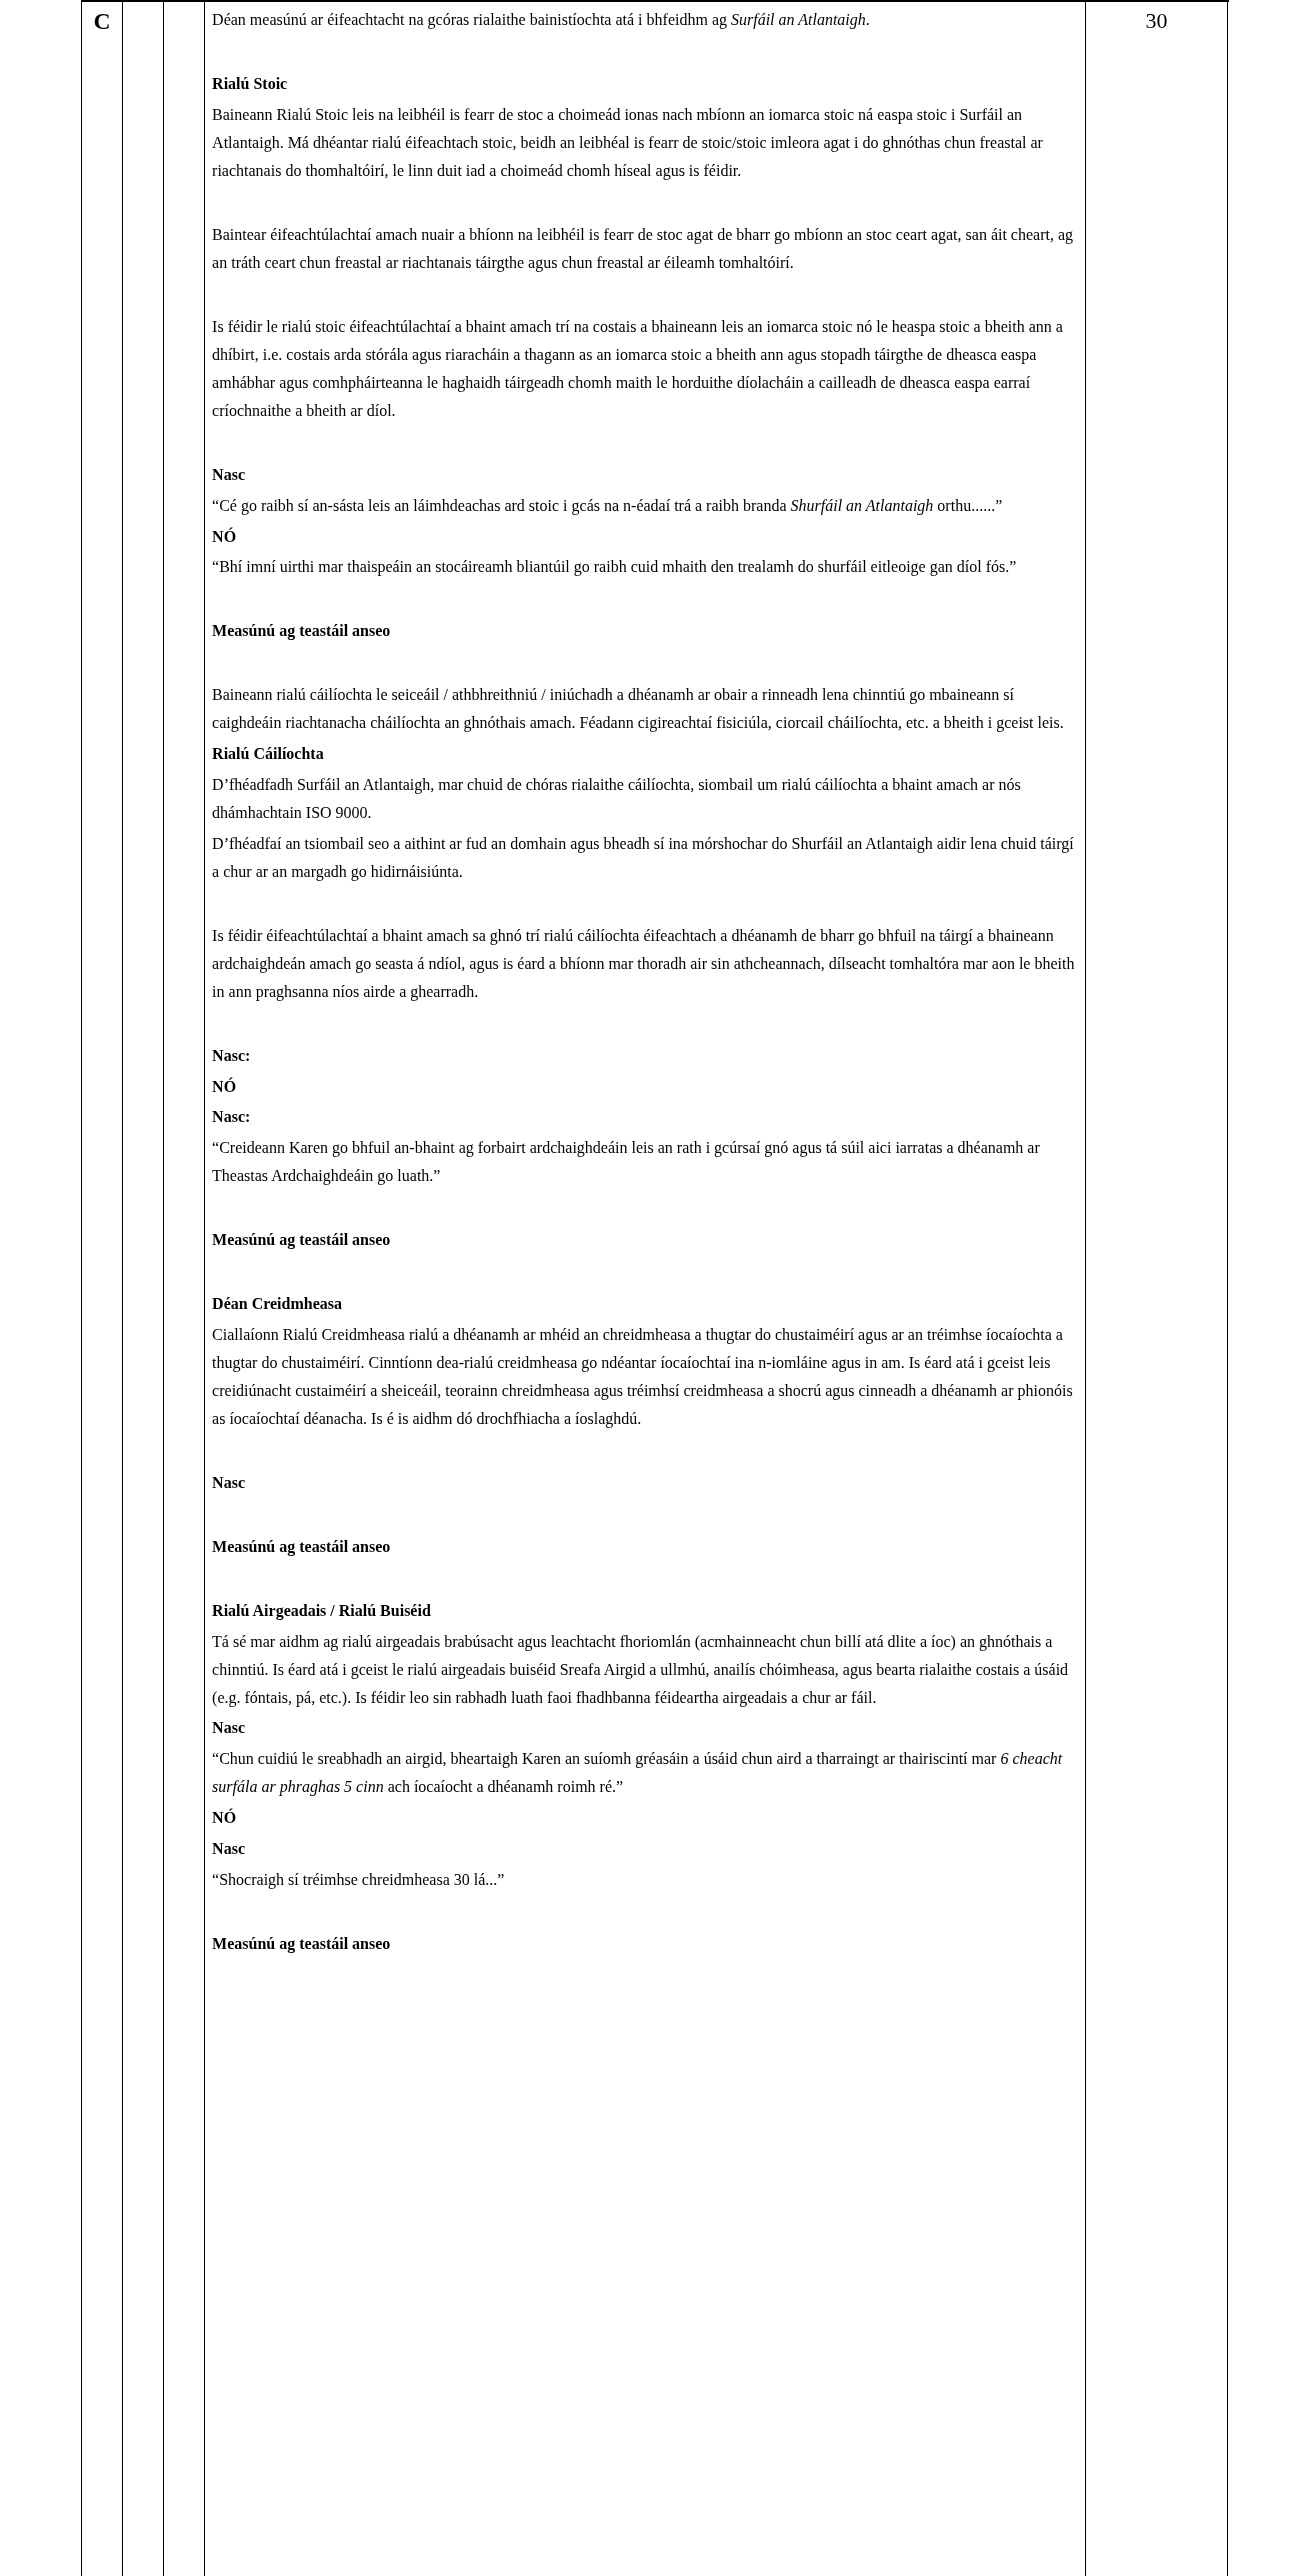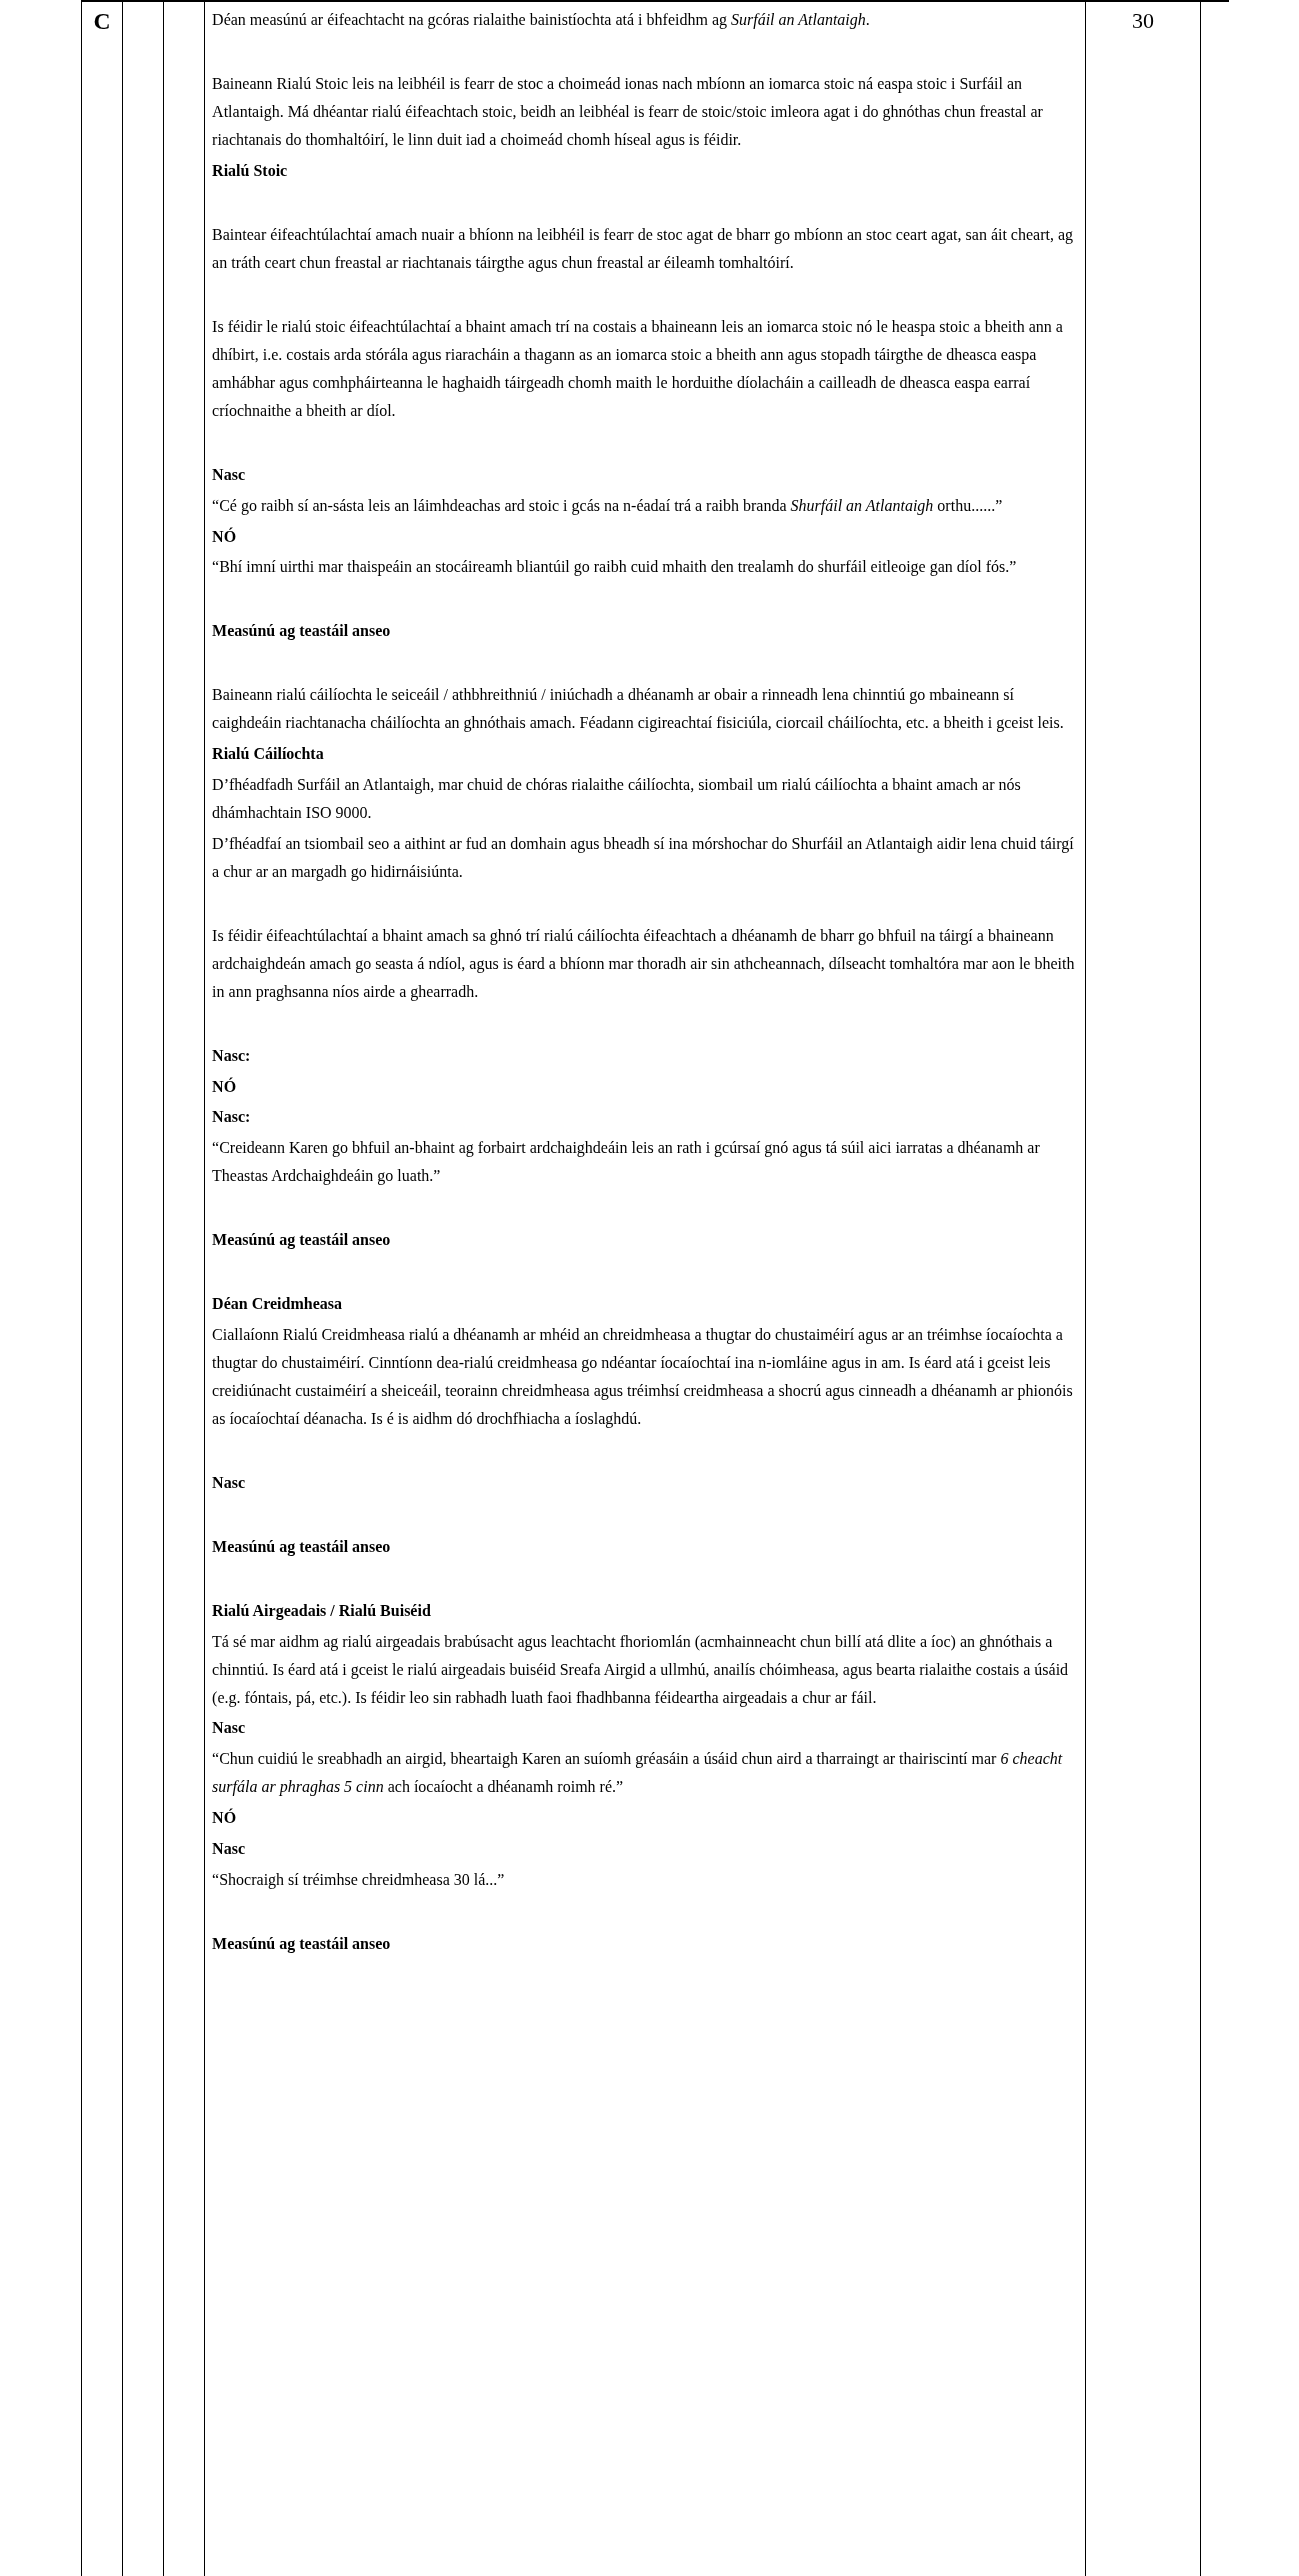--- a/index.html
+++ b/index.html
@@ -35,21 +35,21 @@
     text-align: center;
     padding-top: 5.7px;
   }
   .col-spare-1 { width: 41px; }
   .col-spare-2 { width: 41px; }
   .col-answer {
     width: 881px;
     padding: 4.3px 8.6px 0 7.1px;
   }
   .col-marks {
-    width: 116px;
+    width: 143px;
     border-right: 1.4px solid #000;
     text-align: center;
     padding-top: 5.7px;
   }
   .part-label {
     font-weight: bold;
     font-size: 23.6px;
     line-height: 26px;
   }
   .marks-value {
@@ -74,22 +74,22 @@
 <div class="page">
   <div class="scheme-table">
     <div class="cell col-part">
       <span class="part-label">C</span>
     </div>
     <div class="cell col-spare-1"></div>
     <div class="cell col-spare-2"></div>
     <div class="cell col-answer">
         <p class="para"><span>Déan measúnú ar éifeachtacht na gcóras rialaithe bainistíochta atá i bhfeidhm ag </span><span class="i">Surfáil an Atlantaigh</span><span>.</span></p>
         <div class="blank"></div>
+        <p class="para"><span class="b">Rialú Stoic</span></p>
         <p class="para"><span>Baineann Rialú Stoic leis na leibhéil is fearr de stoc a choimeád ionas nach mbíonn an iomarca stoic ná easpa stoic i Surfáil an Atlantaigh. Má dhéantar rialú éifeachtach stoic, beidh an leibhéal is fearr de stoic/stoic imleora agat i do ghnóthas chun freastal ar riachtanais do thomhaltóirí, le linn duit iad a choimeád chomh híseal agus is féidir.</span></p>
-        <p class="para"><span class="b">Rialú Stoic</span></p>
         <div class="blank"></div>
         <p class="para"><span>Baintear éifeachtúlachtaí amach nuair a bhíonn na leibhéil is fearr de stoc agat de bharr go mbíonn an stoc ceart agat, san áit cheart, ag an tráth ceart chun freastal ar riachtanais táirgthe agus chun freastal ar éileamh tomhaltóirí.</span></p>
         <div class="blank"></div>
         <p class="para"><span>Is féidir le rialú stoic éifeachtúlachtaí a bhaint amach trí na costais a bhaineann leis an iomarca stoic nó le heaspa stoic a bheith ann a dhíbirt, i.e. costais arda stórála agus riaracháin a thagann as an iomarca stoic a bheith ann agus stopadh táirgthe de dheasca easpa amhábhar agus comhpháirteanna le haghaidh táirgeadh chomh maith le horduithe díolacháin a cailleadh de dheasca easpa earraí críochnaithe a bheith ar díol.</span></p>
         <div class="blank"></div>
         <p class="para"><span class="b">Nasc</span></p>
         <p class="para"><span>“Cé go raibh sí an-sásta leis an láimhdeachas ard stoic i gcás na n-éadaí trá a raibh branda </span><span class="i">Shurfáil an Atlantaigh</span><span> orthu......”</span></p>
         <p class="para"><span class="b">NÓ</span></p>
         <p class="para"><span>“Bhí imní uirthi mar thaispeáin an stocáireamh bliantúil go raibh cuid mhaith den trealamh do shurfáil eitleoige gan díol fós.”</span></p>
         <div class="blank"></div>

